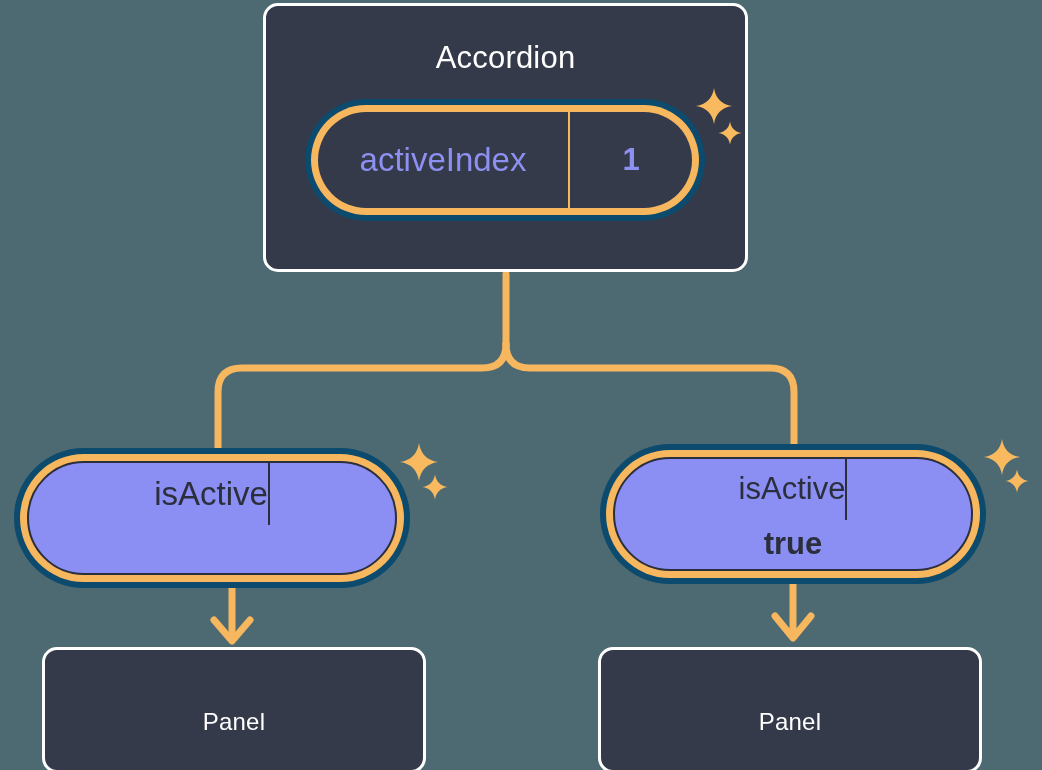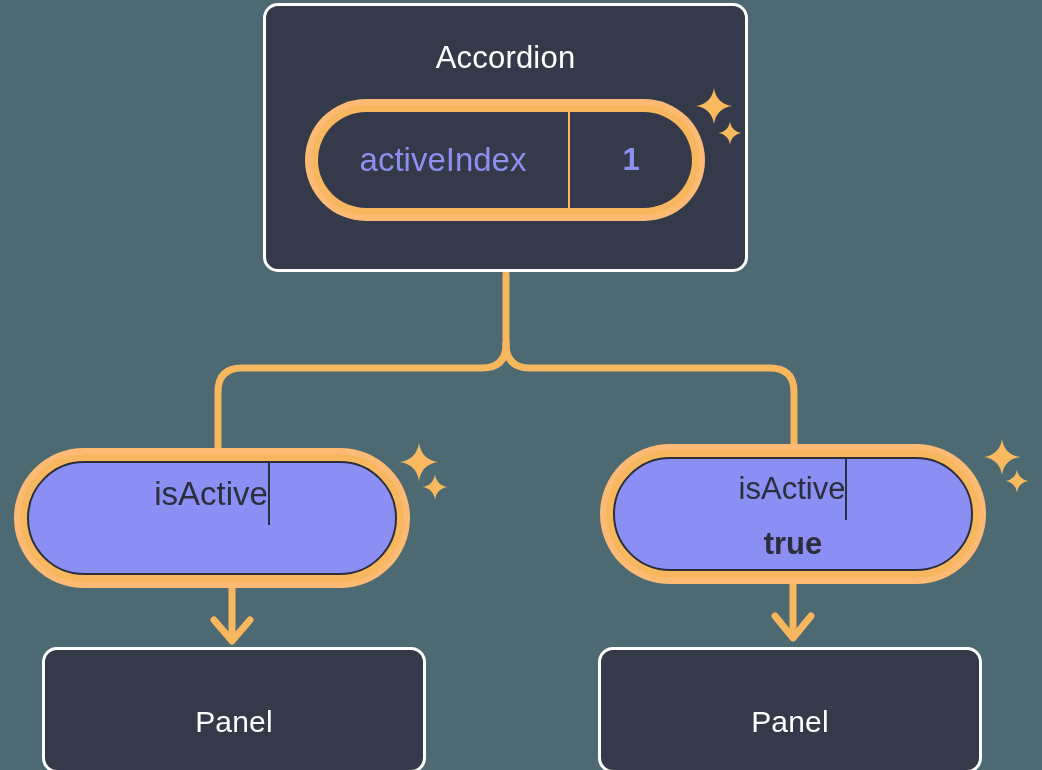--- a/index.html
+++ b/index.html
@@ -57,33 +57,33 @@
   }
 
   .panel-box {
     width: 384px;
     height: 126px;
     justify-content: center;
     top: 647px;
   }
   #panel-box-left  { left: 42px;  }
   #panel-box-right { left: 598px; }
-  .panel-box .node-title { font-size: 30px; margin-top: 24px; }
+  .panel-box .node-title { font-size: 24px; margin-top: 24px; }
 
   
   .pill {
     position: absolute;
     box-sizing: border-box;
     display: flex;
     align-items: stretch;
     border-radius: 999px;
   }
   
   .pill-outer {
-    background: #fdba74;
+    background: #0c4a6e;
     padding: 6px;
     border-radius: 999px;
   }
   
   .pill-mid {
     background: #f7b75e;
     padding: 7px;
     border-radius: 999px;
     display: flex;
     width: 100%;

